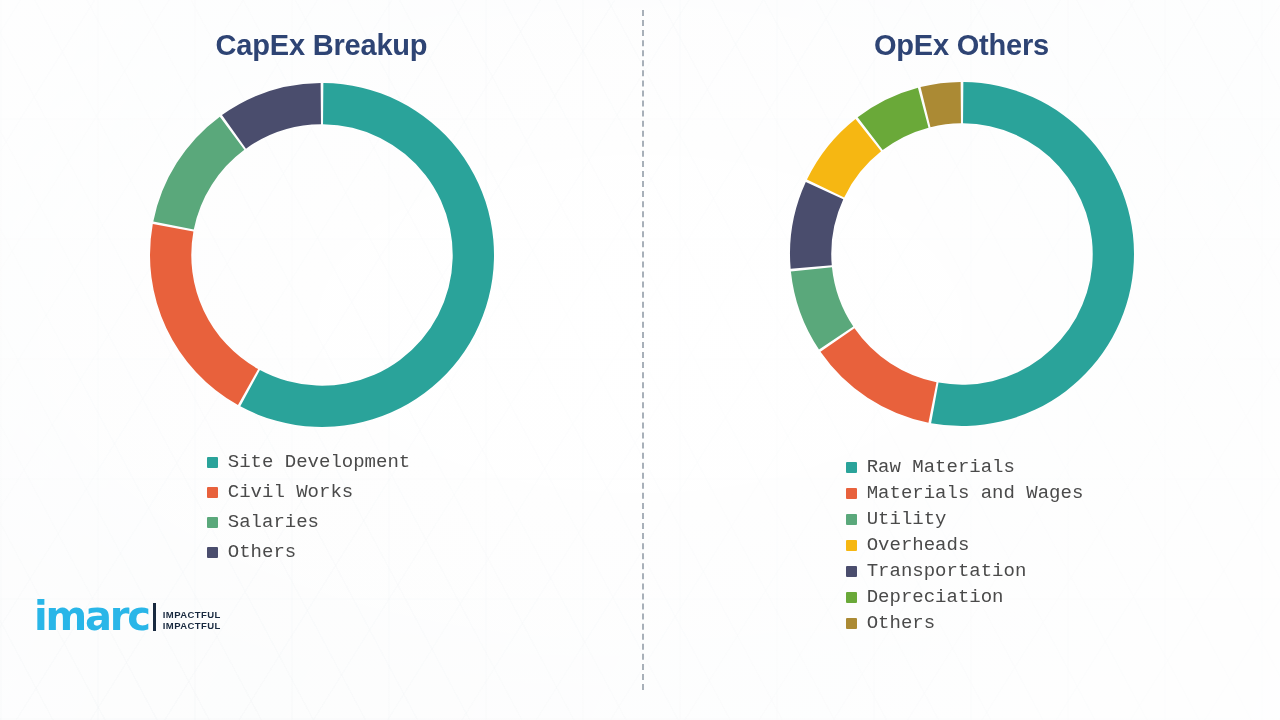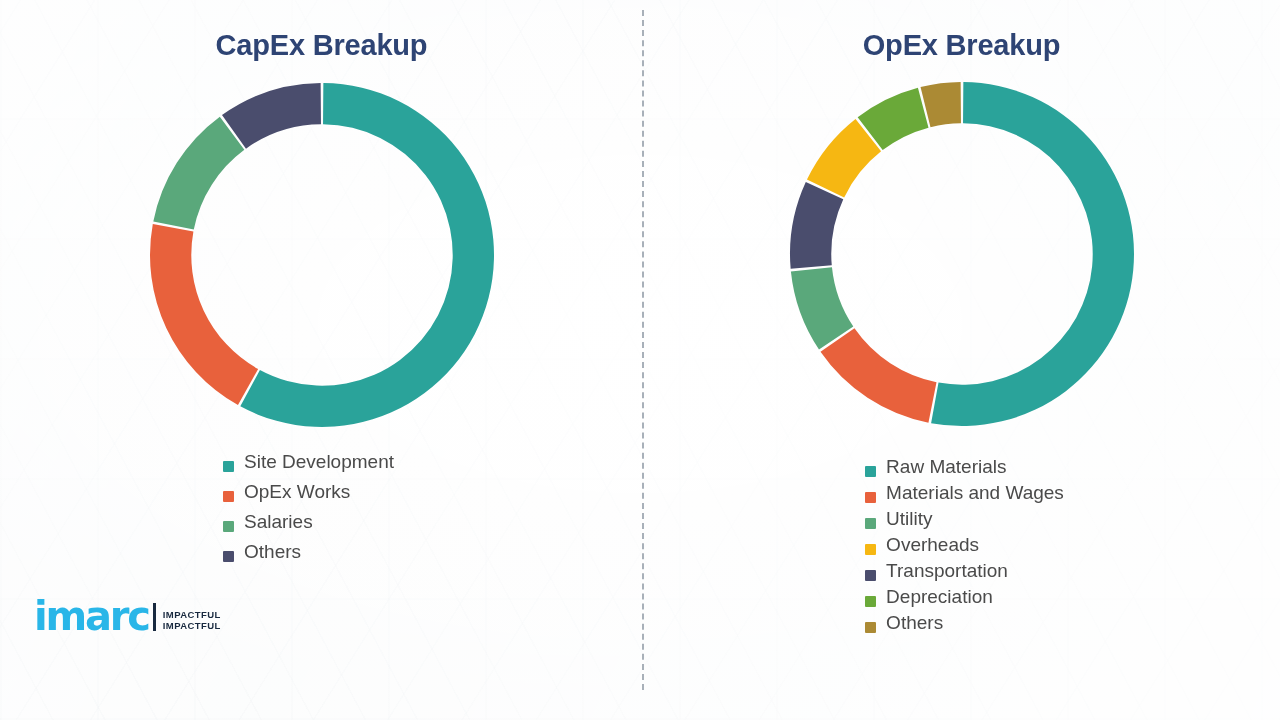--- a/index.html
+++ b/index.html
@@ -66,21 +66,22 @@
 
   .donut-svg { display: block; width: 360px; height: 360px; }
 
   
   .legend {
     display: flex;
     flex-direction: column;
   }
   .legend-item {
     display: flex;
-    align-items: flex-end;
+    align-items: center;
+    font-family: Liberation Mono, monospace;
   }
   #legend-capex .legend-item { margin-bottom: 10px; }
   #legend-opex  .legend-item { margin-bottom: 6px; }
   .legend-swatch {
     width: 11px; height: 11px;
     border-radius: 1px;
     flex: 0 0 auto;
     margin-right: 10px;
   }
   .legend-label {
@@ -159,35 +160,35 @@
         </svg>
     </div>
 
     <div class="legend" id="legend-capex">
         <div class="legend-item">
           <span class="legend-swatch" style="background: rgb(42, 163, 154);"></span>
           <span class="legend-label">Site Development</span>
         </div>
         <div class="legend-item">
           <span class="legend-swatch" style="background: rgb(232, 97, 60);"></span>
-          <span class="legend-label">OpEx Works</span>
+          <span class="legend-label">Civil Works</span>
         </div>
         <div class="legend-item">
           <span class="legend-swatch" style="background: rgb(90, 168, 123);"></span>
           <span class="legend-label">Salaries</span>
         </div>
         <div class="legend-item">
           <span class="legend-swatch" style="background: rgb(74, 77, 109);"></span>
           <span class="legend-label">Others</span>
         </div>
       </div>
   </section>
 
   <section class="panel" id="panel-opex">
-    <h1 class="panel-title">OpEx Breakup</h1>
+    <h1 class="panel-title">OpEx Others</h1>
 
     <div class="donut-wrap" id="donut-opex-wrap">
       <svg class="donut-svg" id="donut-opex" viewBox="0 0 360 360">
           <path d="M 181.35087095285834 8.005304885096166 A 172 172 0 1 1 149.09835124197082 349.2013241793202
           L 156.51474694389782 308.5930063762833 A 130.72 130.72 0 1 0 181.02666192417234 49.284031712673084 Z" fill="#2aa39a"></path>
           <path d="M 146.444464613226 348.6950682293557 A 172 172 0 0 1 38.50583090041209 277.7926383262934
           L 72.4644314843132 254.32240512798296 A 130.72 130.72 0 0 0 154.49779310605174 308.20825185431033 Z" fill="#e8613c"></path>
           <path d="M 36.987226683962206 275.55808007937156 A 172 172 0 0 1 8.895751616983034 197.5310063967486
           L 49.960771228907106 193.32356486152895 A 130.72 130.72 0 0 0 71.31029227981128 252.6241408603224 Z" fill="#5aa87b"></path>
           <path d="M 8.64149524321411 194.84125491724276 A 172 172 0 0 1 23.79937410208609 107.99052514356222

